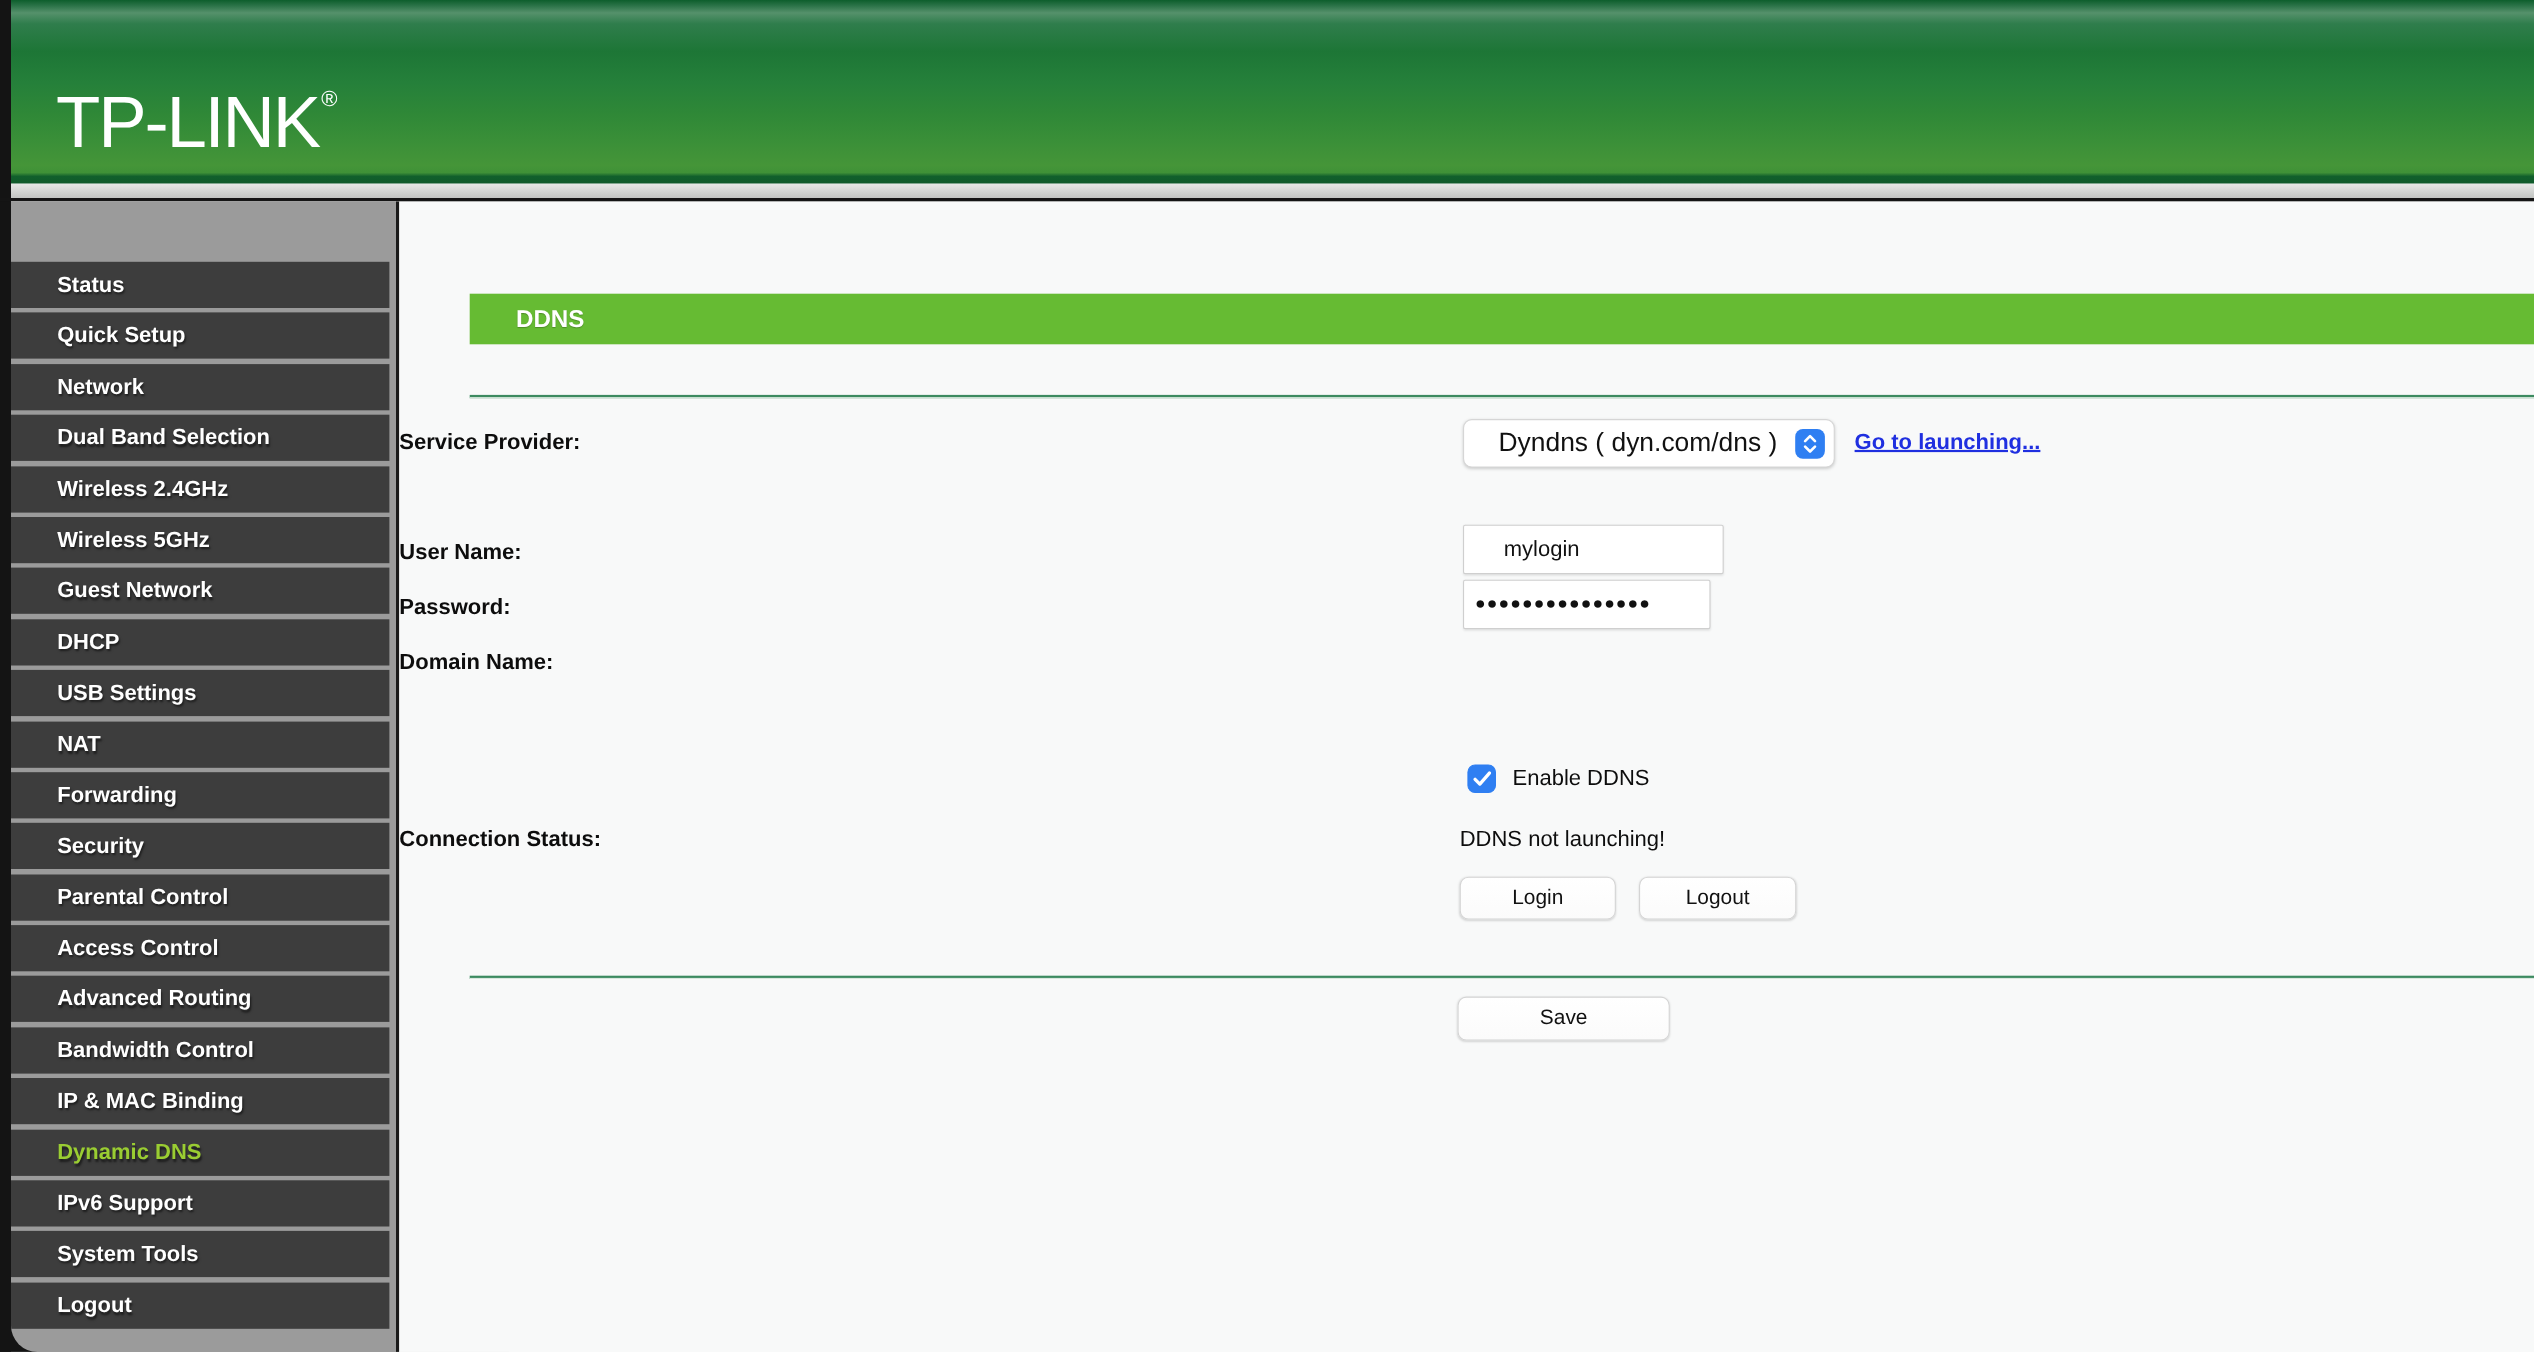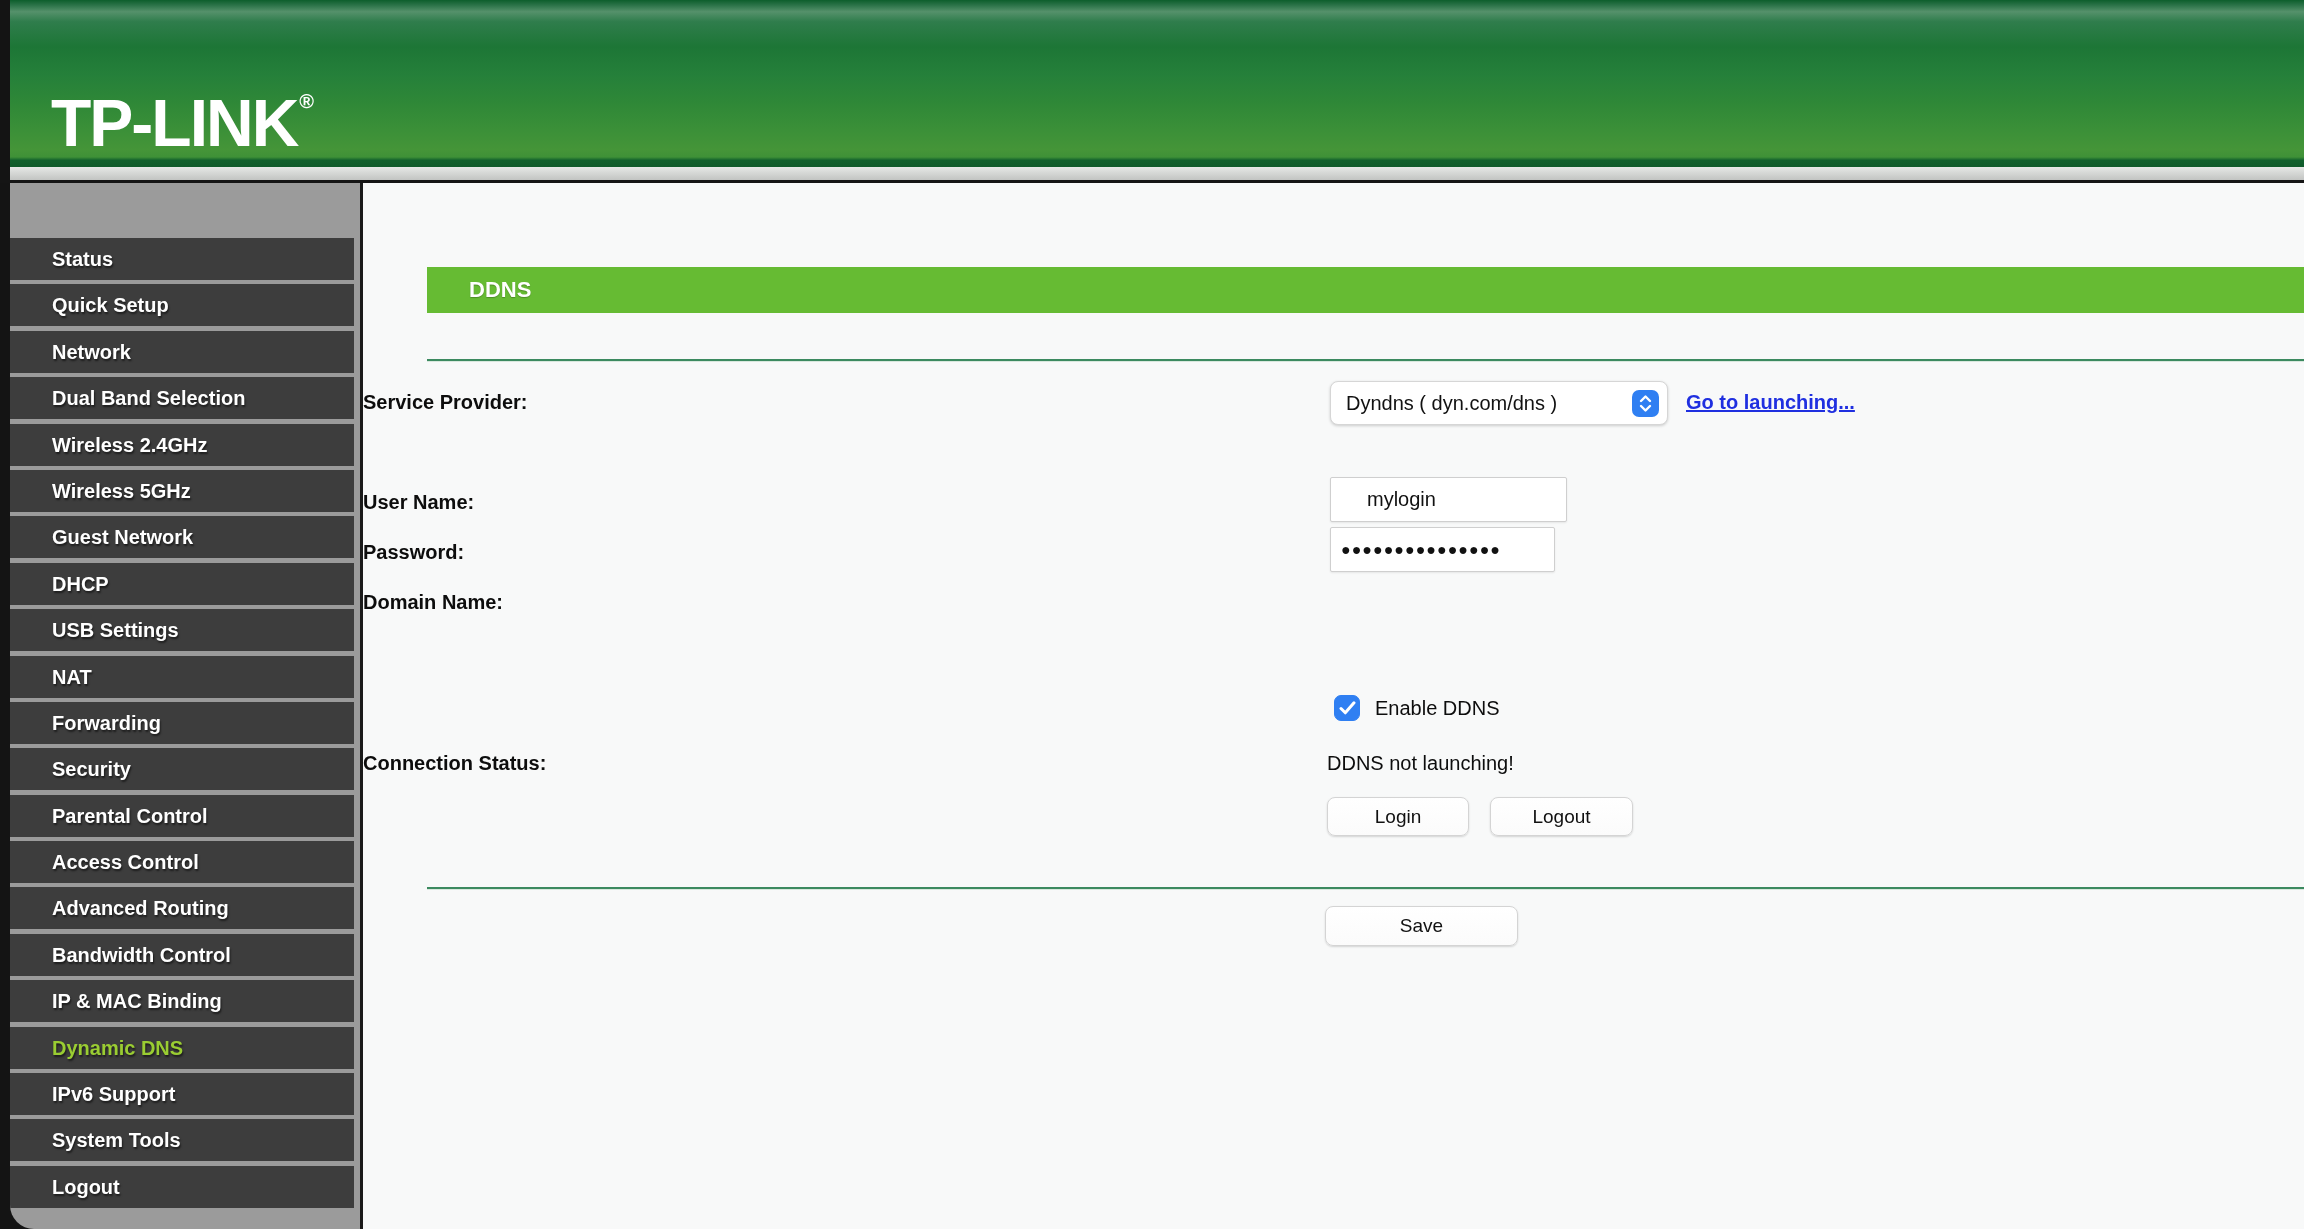--- a/index.html
+++ b/index.html
@@ -27,22 +27,22 @@
   
   .brand-header {
     position: absolute; left: 10px; right: 0; top: 0; height: 167px;
     background: linear-gradient(180deg,
       #0d5e2c 0%, #2a7247 3%, #55916b 7%, #2f7d4c 13%,
       #1d7636 28%, #25803a 45%, #2f8837 62%, #3b9038 78%,
       #459538 90%, #3f9137 94%, #11602c 96%, #0f5a2a 100%);
   }
   .logo {
     position: absolute; left: 41px; top: 56px;
-    color: #ffffff; font-weight: bold; font-size: 66px;
-    letter-spacing: -2px; line-height: 90px;
+    color: #ffffff; font-weight: normal; font-size: 66px;
+    letter-spacing: -2px; line-height: 69px;
     font-family: "Liberation Sans", sans-serif;
   }
   .logo .reg { font-size: 20px; vertical-align: 38px; letter-spacing: 0; margin-left: 2px; }
 
   .header-strip {
     position: absolute; left: 10px; right: 0; top: 167px; height: 13px;
     background: linear-gradient(#e6e8e6, #c2c4c2);
   }
   .header-line {
     position: absolute; left: 0; right: 0; top: 180px; height: 3px;
@@ -111,22 +111,23 @@
   .select-box {
     position: absolute; left: 967px; top: 198px; width: 338px; height: 44px;
     background: #ffffff;
     border: 1px solid #d6d6d6;
     border-radius: 8px;
     box-shadow: 0 1px 3px rgba(0,0,0,0.18);
     cursor: pointer;
     display: flex; align-items: center;
   }
   .select-box .select-text {
-    flex: 1; font-size: 20px; color: #111; padding-left: 15px; white-space: nowrap;
+    flex: 1; font-size: 24px; color: #111; padding-left: 15px; white-space: nowrap;
     overflow: hidden;
+    text-align: center;
   }
   .select-chevron {
     width: 27px; height: 27px; margin-right: 8px; flex: none;
     background: var(--accent-blue, #2f7ff2);
     border-radius: 7px;
     display: flex; align-items: center; justify-content: center;
   }
 
   .register-link {
     position: absolute; left: 1323px; top: 206px; height: 26px; line-height: 26px;

